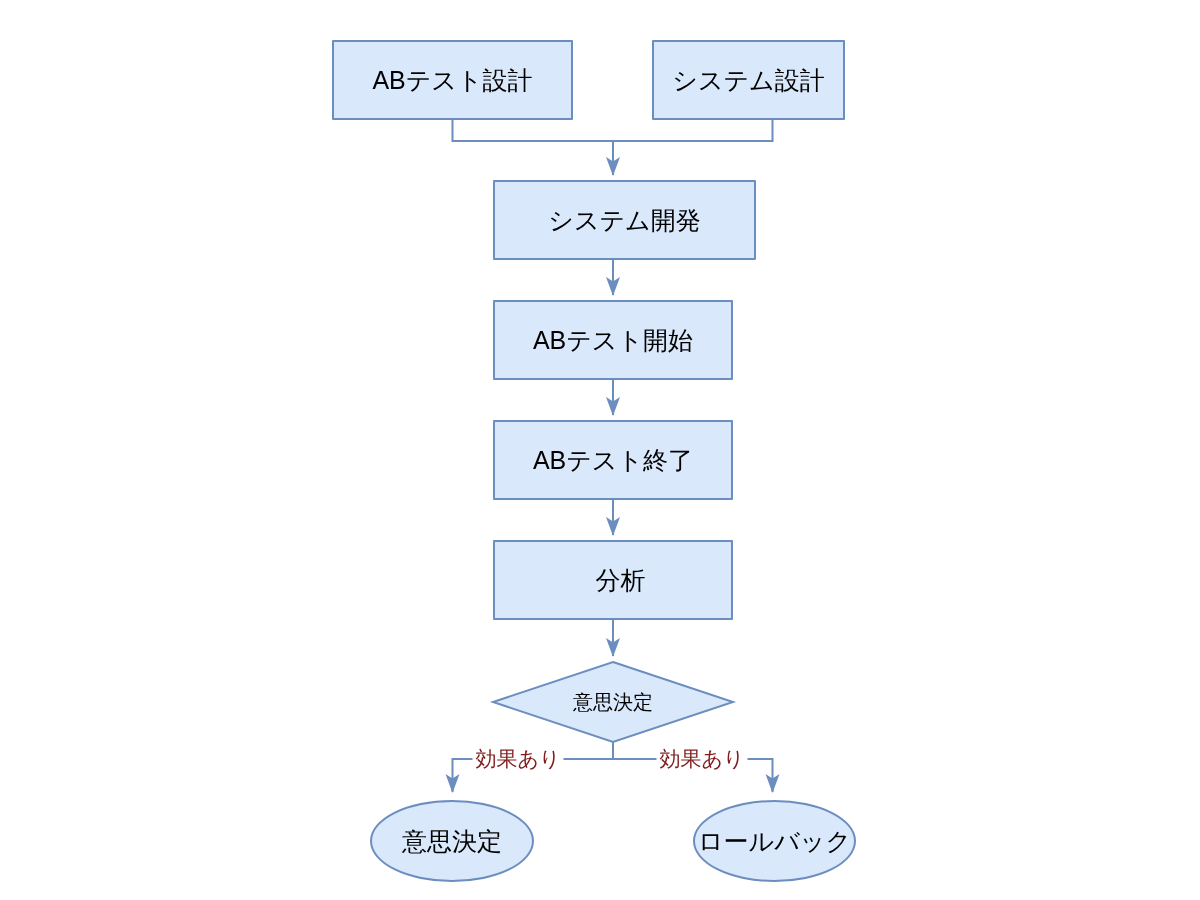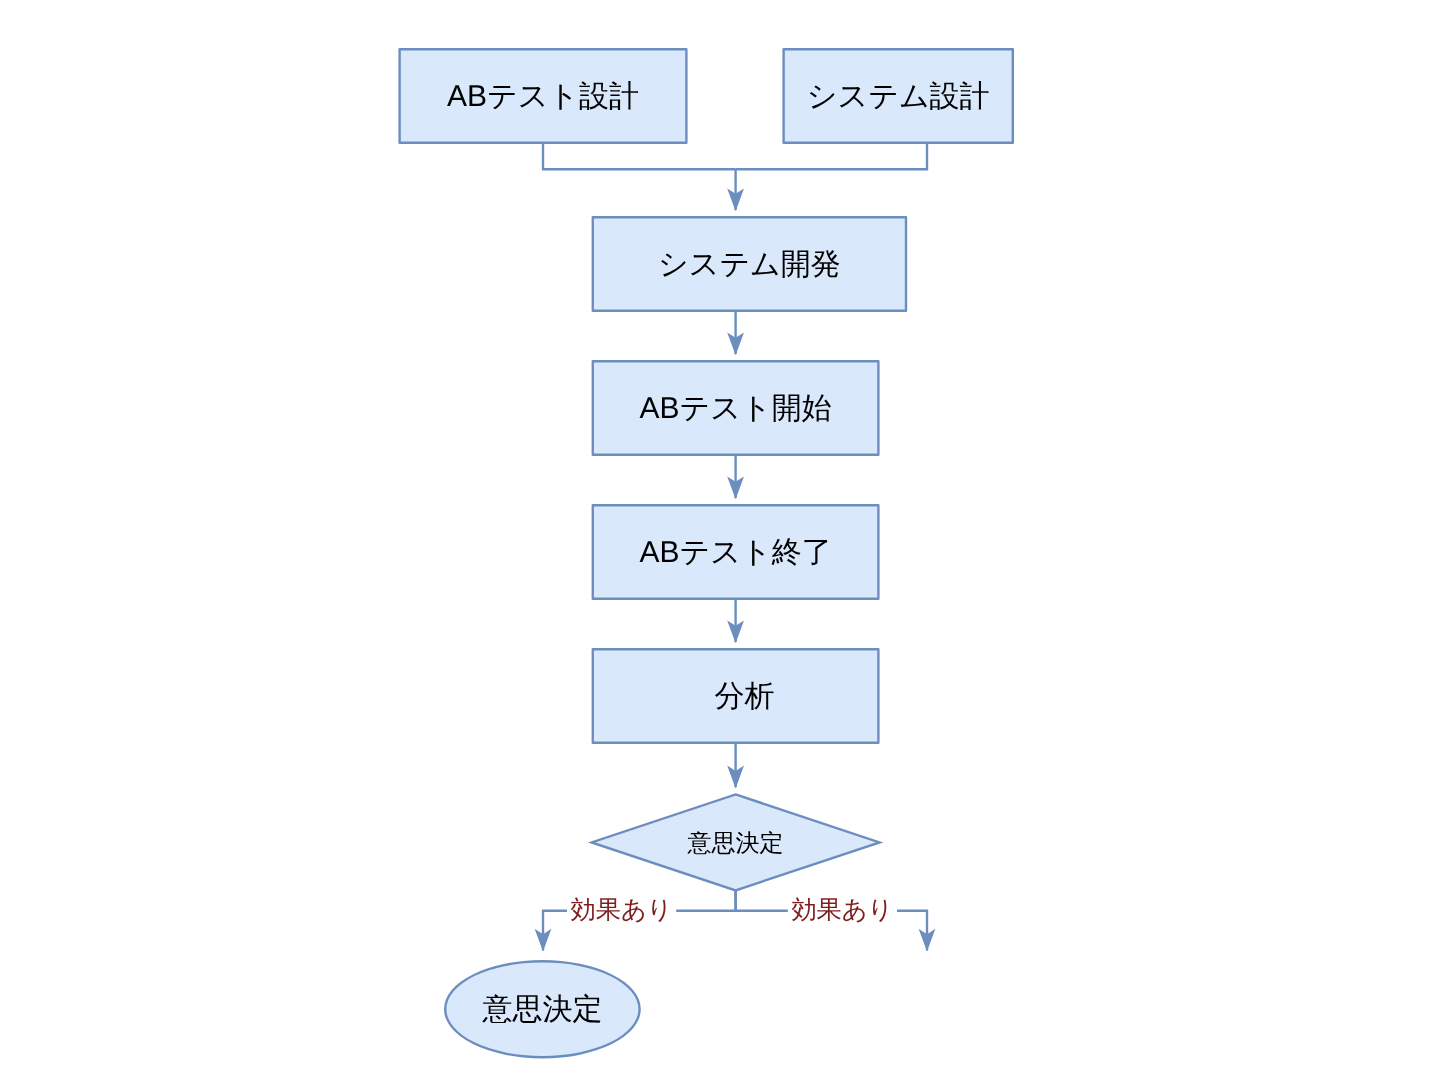--- a/index.html
+++ b/index.html
@@ -127,18 +127,21 @@
   </div>
 
   <div class="diamond-label n-decision-label">
     <span>意思決定</span>
   </div>
 
   <div class="node ellipse-node n-release">
     <span>意思決定</span>
   </div>
 
+  <div class="node ellipse-node n-rollback">
+    <span>ロールバック</span>
+  </div>
 
   <span class="edge-label l-effective">効果あり</span>
 
   <span class="edge-label l-not-effective">効果あり</span>
 
 </div>
 
 </body></html>

